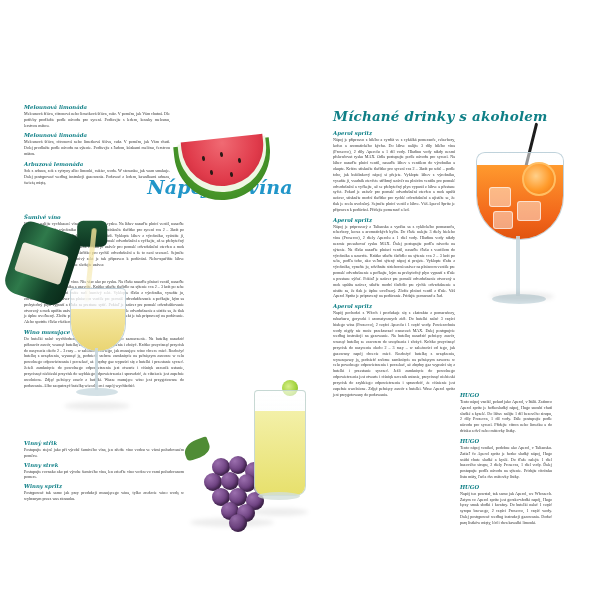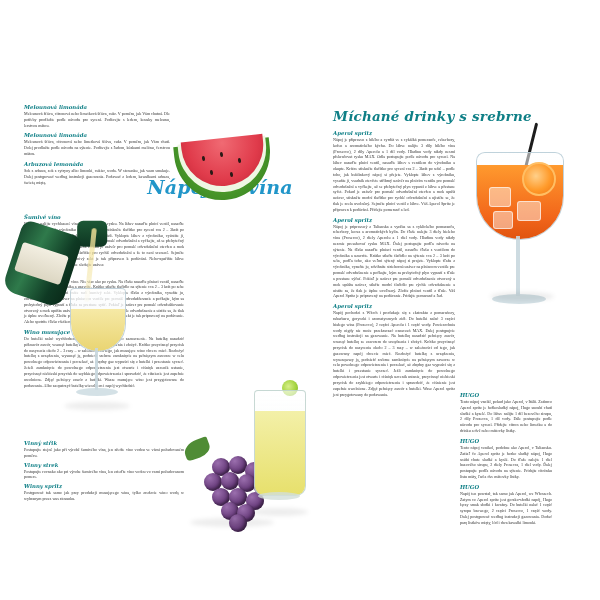--- a/index.html
+++ b/index.html
@@ -252,21 +252,21 @@
     <div>
       <div class="sec-head">Vinny strek</div>
       <p class="body-txt tight">Postupujte rovnako ako pri výrobe šumivého vína, len zrieďte víno vodou vo vami požadovanom pomere.</p>
     </div>
     <div>
       <div class="sec-head">Winny spritz</div>
       <p class="body-txt tight">Postępować tak samo jak przy produkcji musującego wina, tylko zredzcie wino wodą w wybranym przez was stosunku.</p>
     </div>
   </div>
 
-  <div class="script-title title-drinky">Míchané drinky s srebrne</div>
+  <div class="script-title title-drinky">Míchané drinky s akoholem</div>
 
   <div class="col-right">
     <div>
       <div class="sec-head">Aperol spritz</div>
       <p class="body-txt">Nápoj je připraven z bílého a cyrdát ve z cykálká pomeranče, reberbory, kořen a aromatického kýchu.
 Do láhve nalijte 3 díly bílého vína (Prosecco), 2 díly Aperolu a 1 díl vody. Hladinu vody nikdy nesmí překračovat rysku MAX. Odla postupujte podle návodu pro sycení. Na láhev nasaďte plnicí ventil, nasaďte láhev s ventilem do výrobníku a okupte. Krátce stiskněte tlačítko pro sycení cca 2 – 3krát po sobě – podle toho, jak bublinkový nápoj si přejete. Vyklopte láhev z výrobníku, vysuňte ji, vsadník otevřete stříbrný uzávěr na plnicím ventilu pro pomalé odvzdušnění a vyčkejte, až se přebytečný plyn vypustí z láhve a přestane syčet. Pokud je uzávěr pro pomalé odvzdušnění otevřen a mok upúšt uzáver, stiskněte modré tlačítko pro rychlé odvzdušnění a ujistěte se, že tlak je zcela uvolněný. Sejměte plnicí ventil z láhve. Váš Aperol Spritz je připraven k podávání. Přidejte pomeranč a led.</p>
     </div>
     <div>
       <div class="sec-head">Aperol spritz</div>
       <p class="body-txt">Nápoj je pripravený z Talianska a vyrába sa z cyklického pomaranča, reberbory, korea a aromatických bylín.

